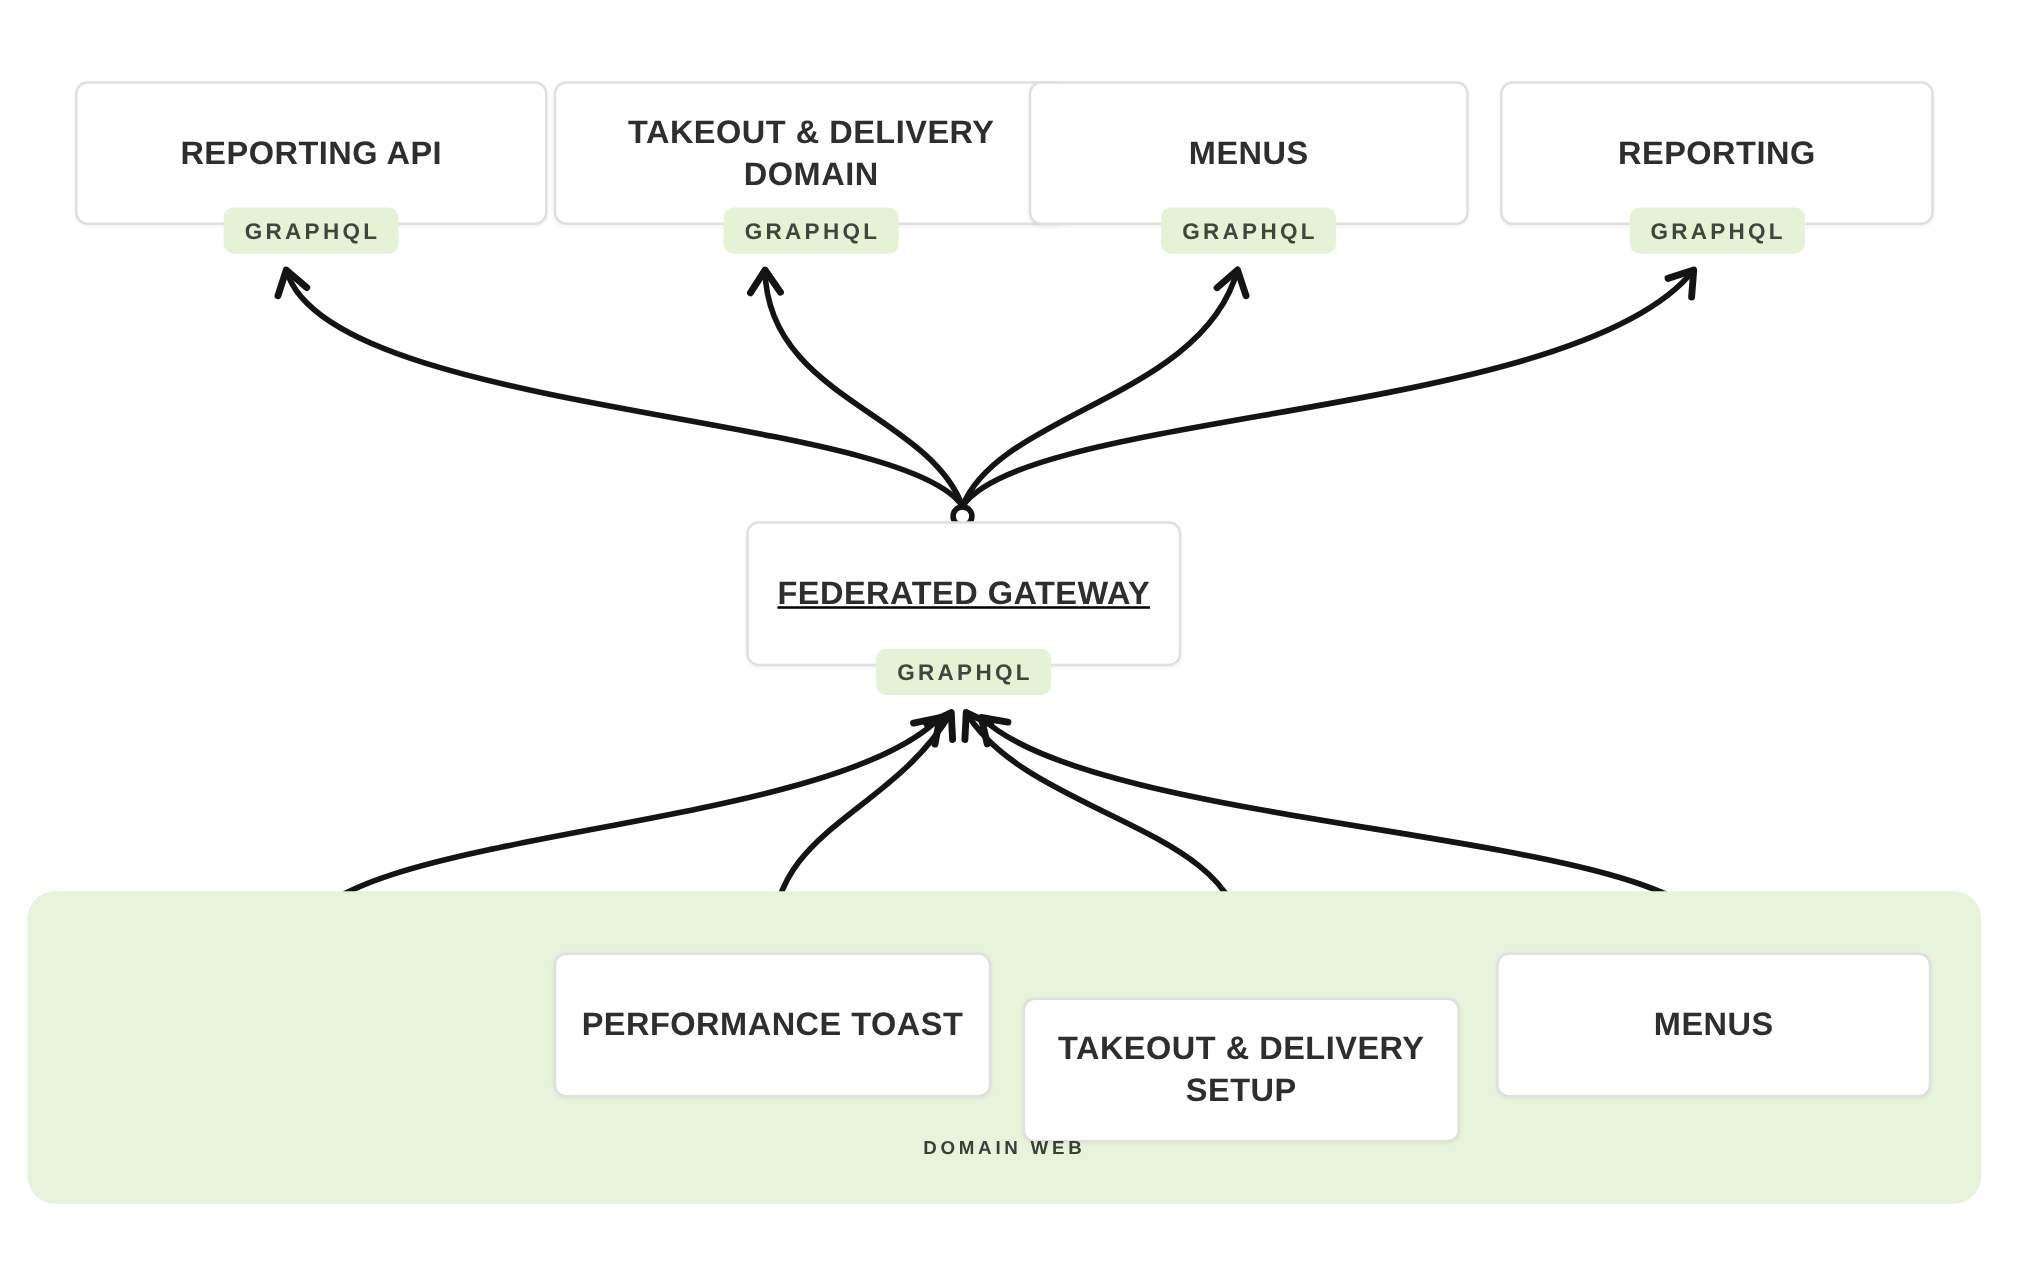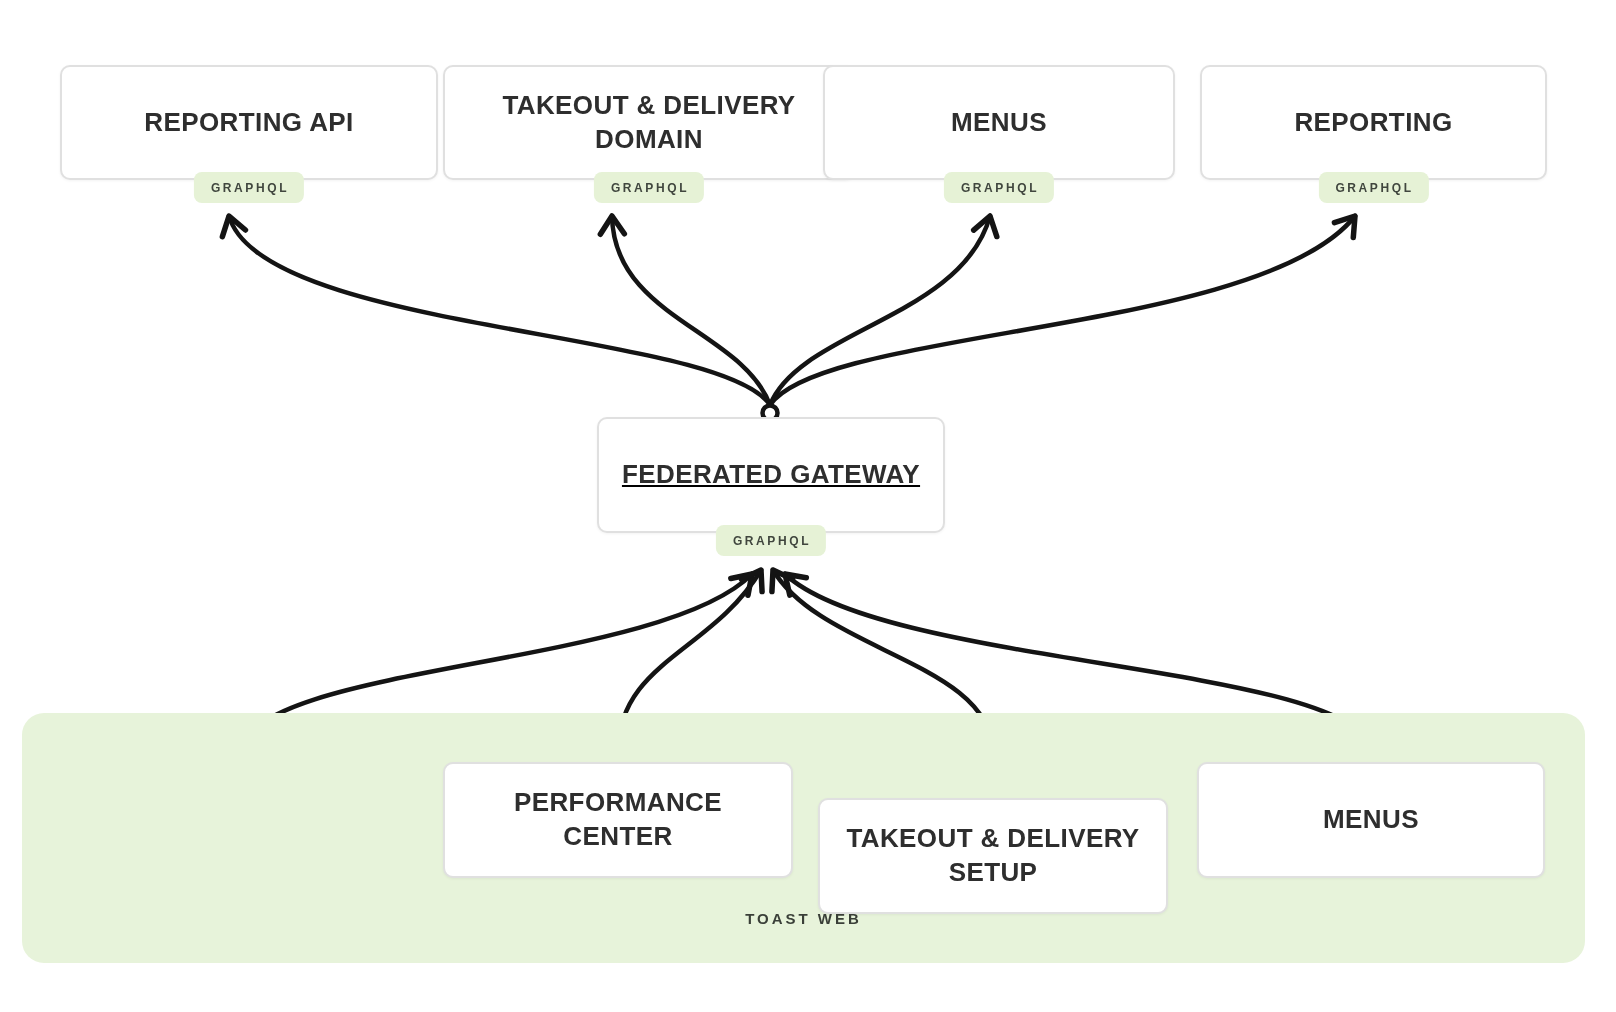--- a/index.html
+++ b/index.html
@@ -42,21 +42,21 @@
     line-height: 1.3;
     padding: 0 18px;
   }
   .badge {
     position: absolute;
     left: 50%;
     bottom: -25px;
     transform: translateX(-50%);
     background: #e6f2d6;
     color: #40463e;
-    font-size: 12px;
+    font-size: 18px;
     font-weight: 700;
     letter-spacing: 2.6px;
     padding: 10px 15px 9px 17px;
     border-radius: 8px;
     white-space: nowrap;
     line-height: 1;
   }
   .client-group {
     position: absolute;
     left: 22px;
@@ -133,24 +133,24 @@
     <span class="badge">GRAPHQL</span>
   </div>
 
   <div class="node" style="left:597px; top:417px; width:348px; height:116px;text-decoration:underline;">
     <span class="node-label">FEDERATED GATEWAY</span>
     <span class="badge">GRAPHQL</span>
   </div>
 
   <div class="client-group">
     <div class="node" style="left:421px; top:49px; width:350px; height:116px;">
-      <span class="node-label">PERFORMANCE CENTER</span>
+      <span class="node-label">PERFORMANCE TOAST</span>
     </div>
     <div class="node" style="left:796px; top:49px; width:350px; height:116px;margin-top:36px;">
       <span class="node-label">TAKEOUT &amp; DELIVERY SETUP</span>
     </div>
     <div class="node" style="left:1175px; top:49px; width:348px; height:116px;">
       <span class="node-label">MENUS</span>
     </div>
-    <div class="group-label">TOAST WEB</div>
+    <div class="group-label">DOMAIN WEB</div>
   </div>
 
 </div>
 
 </body></html>

